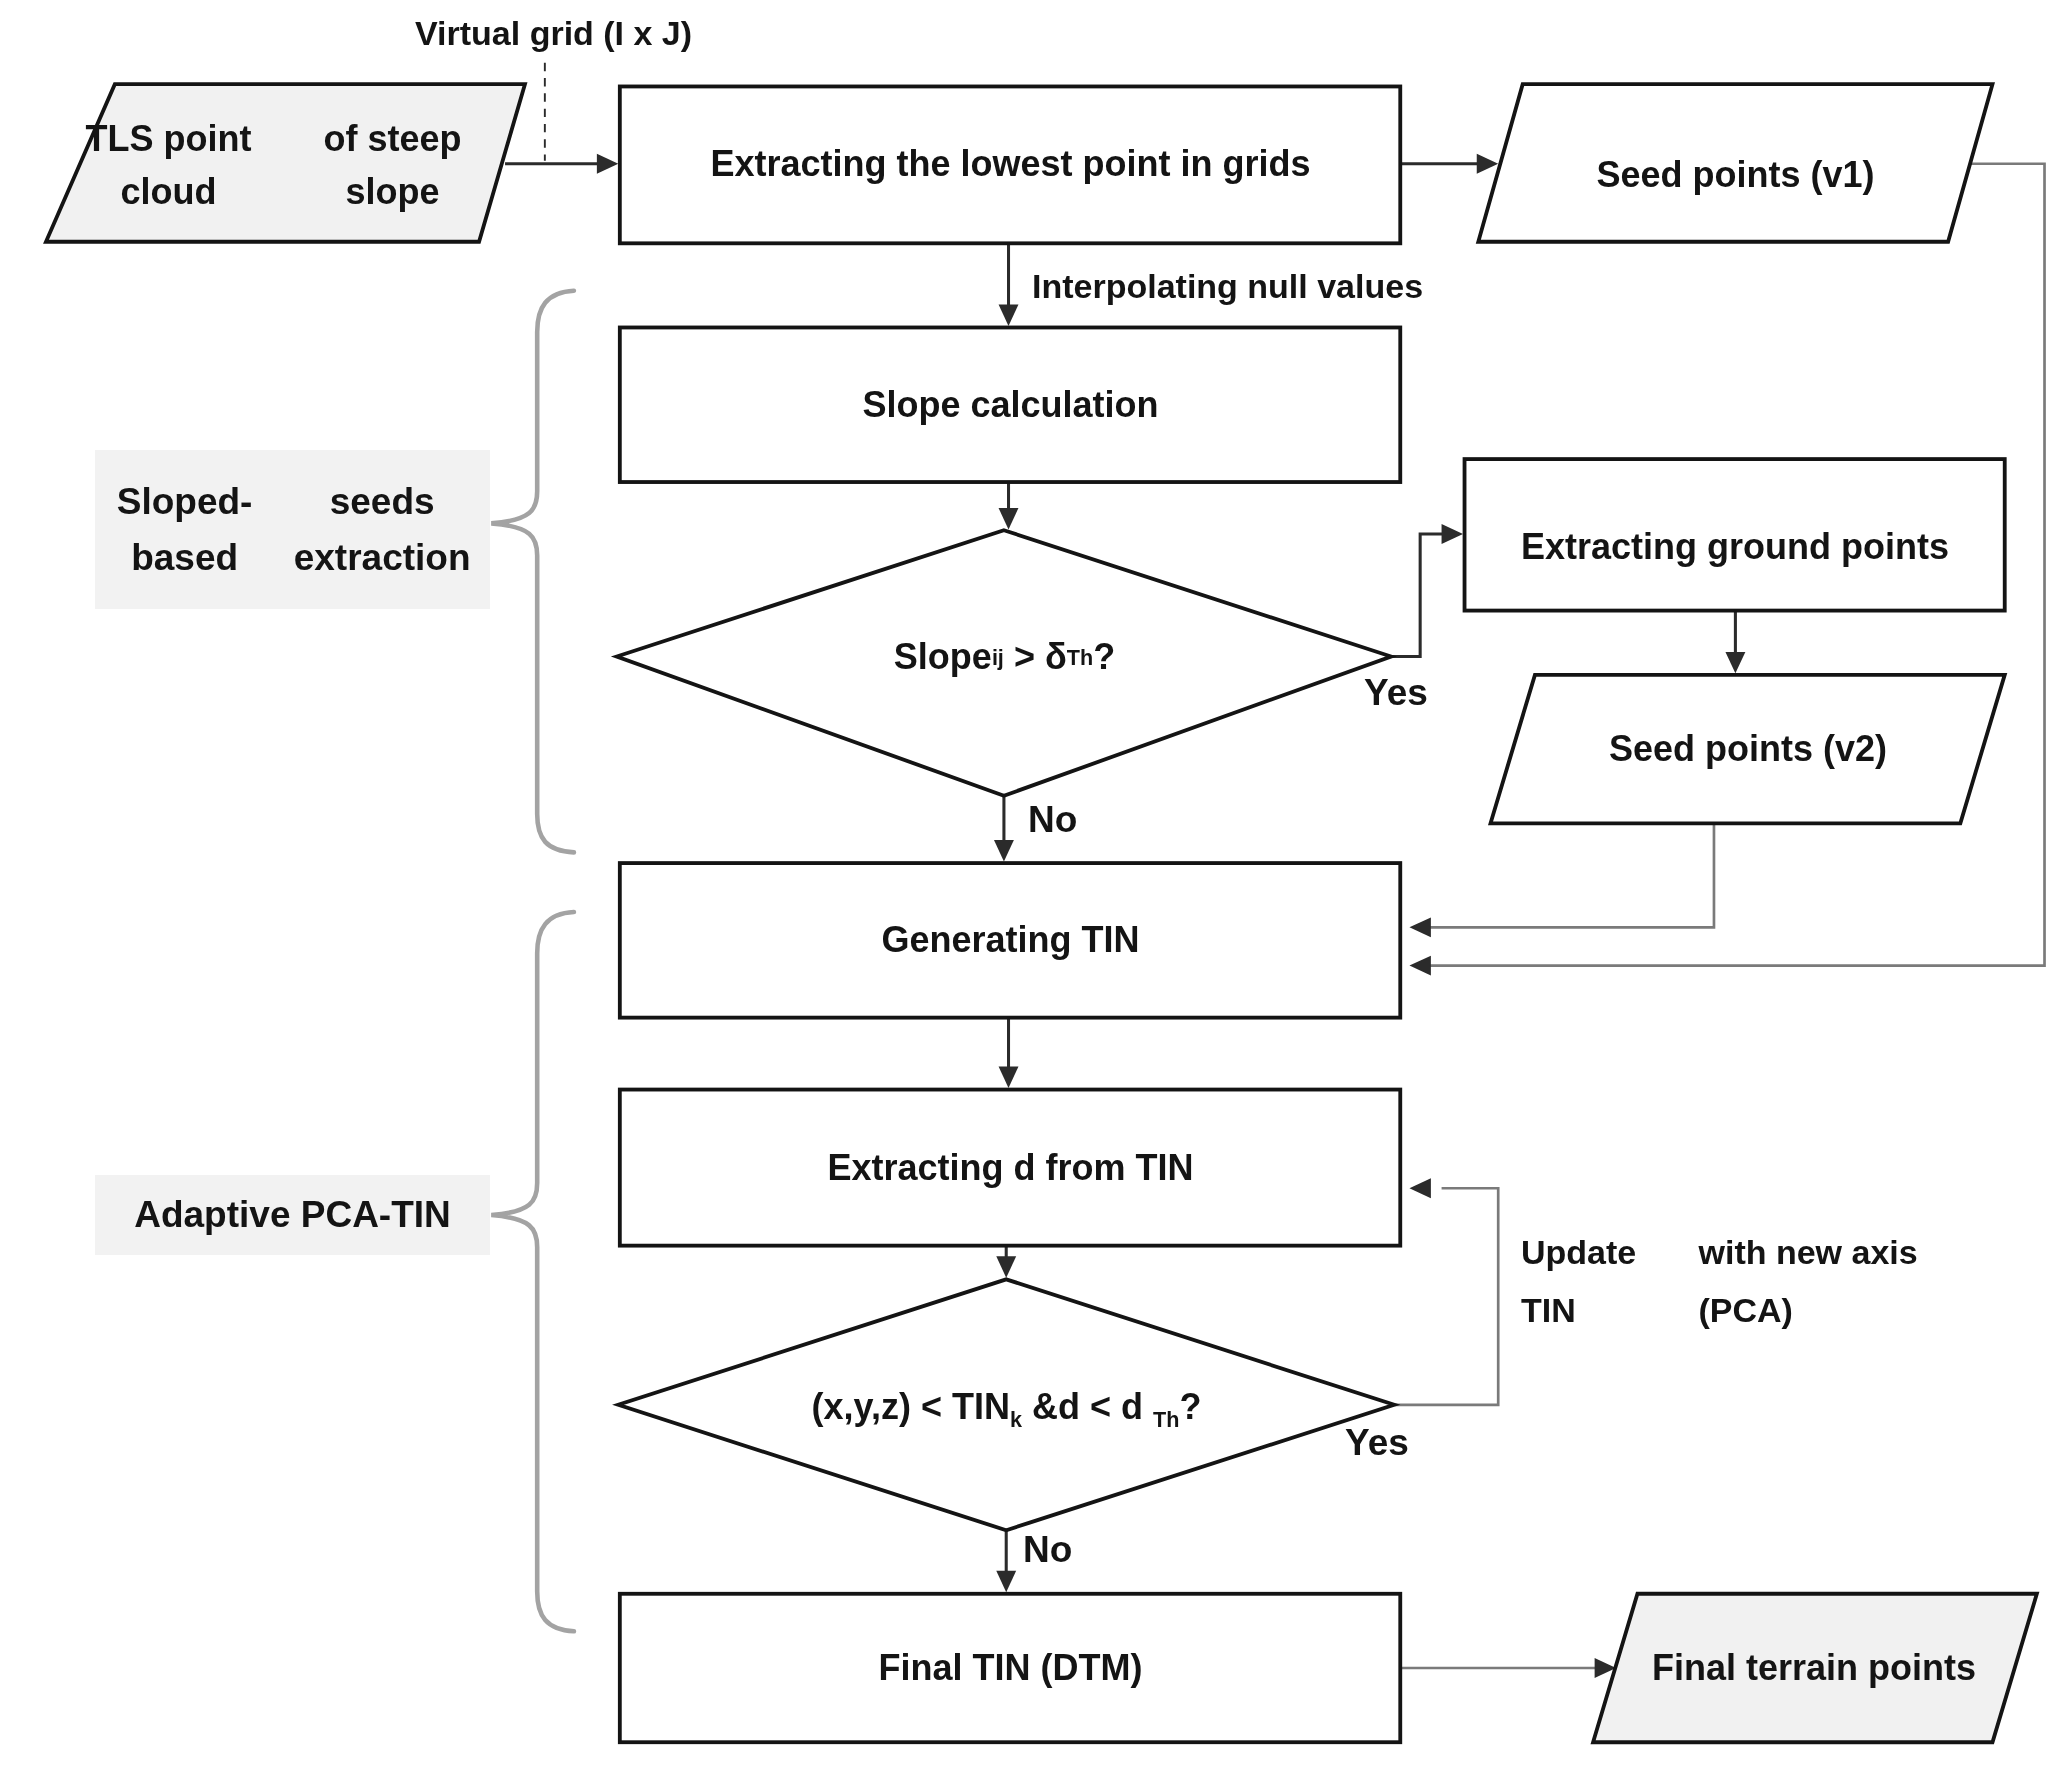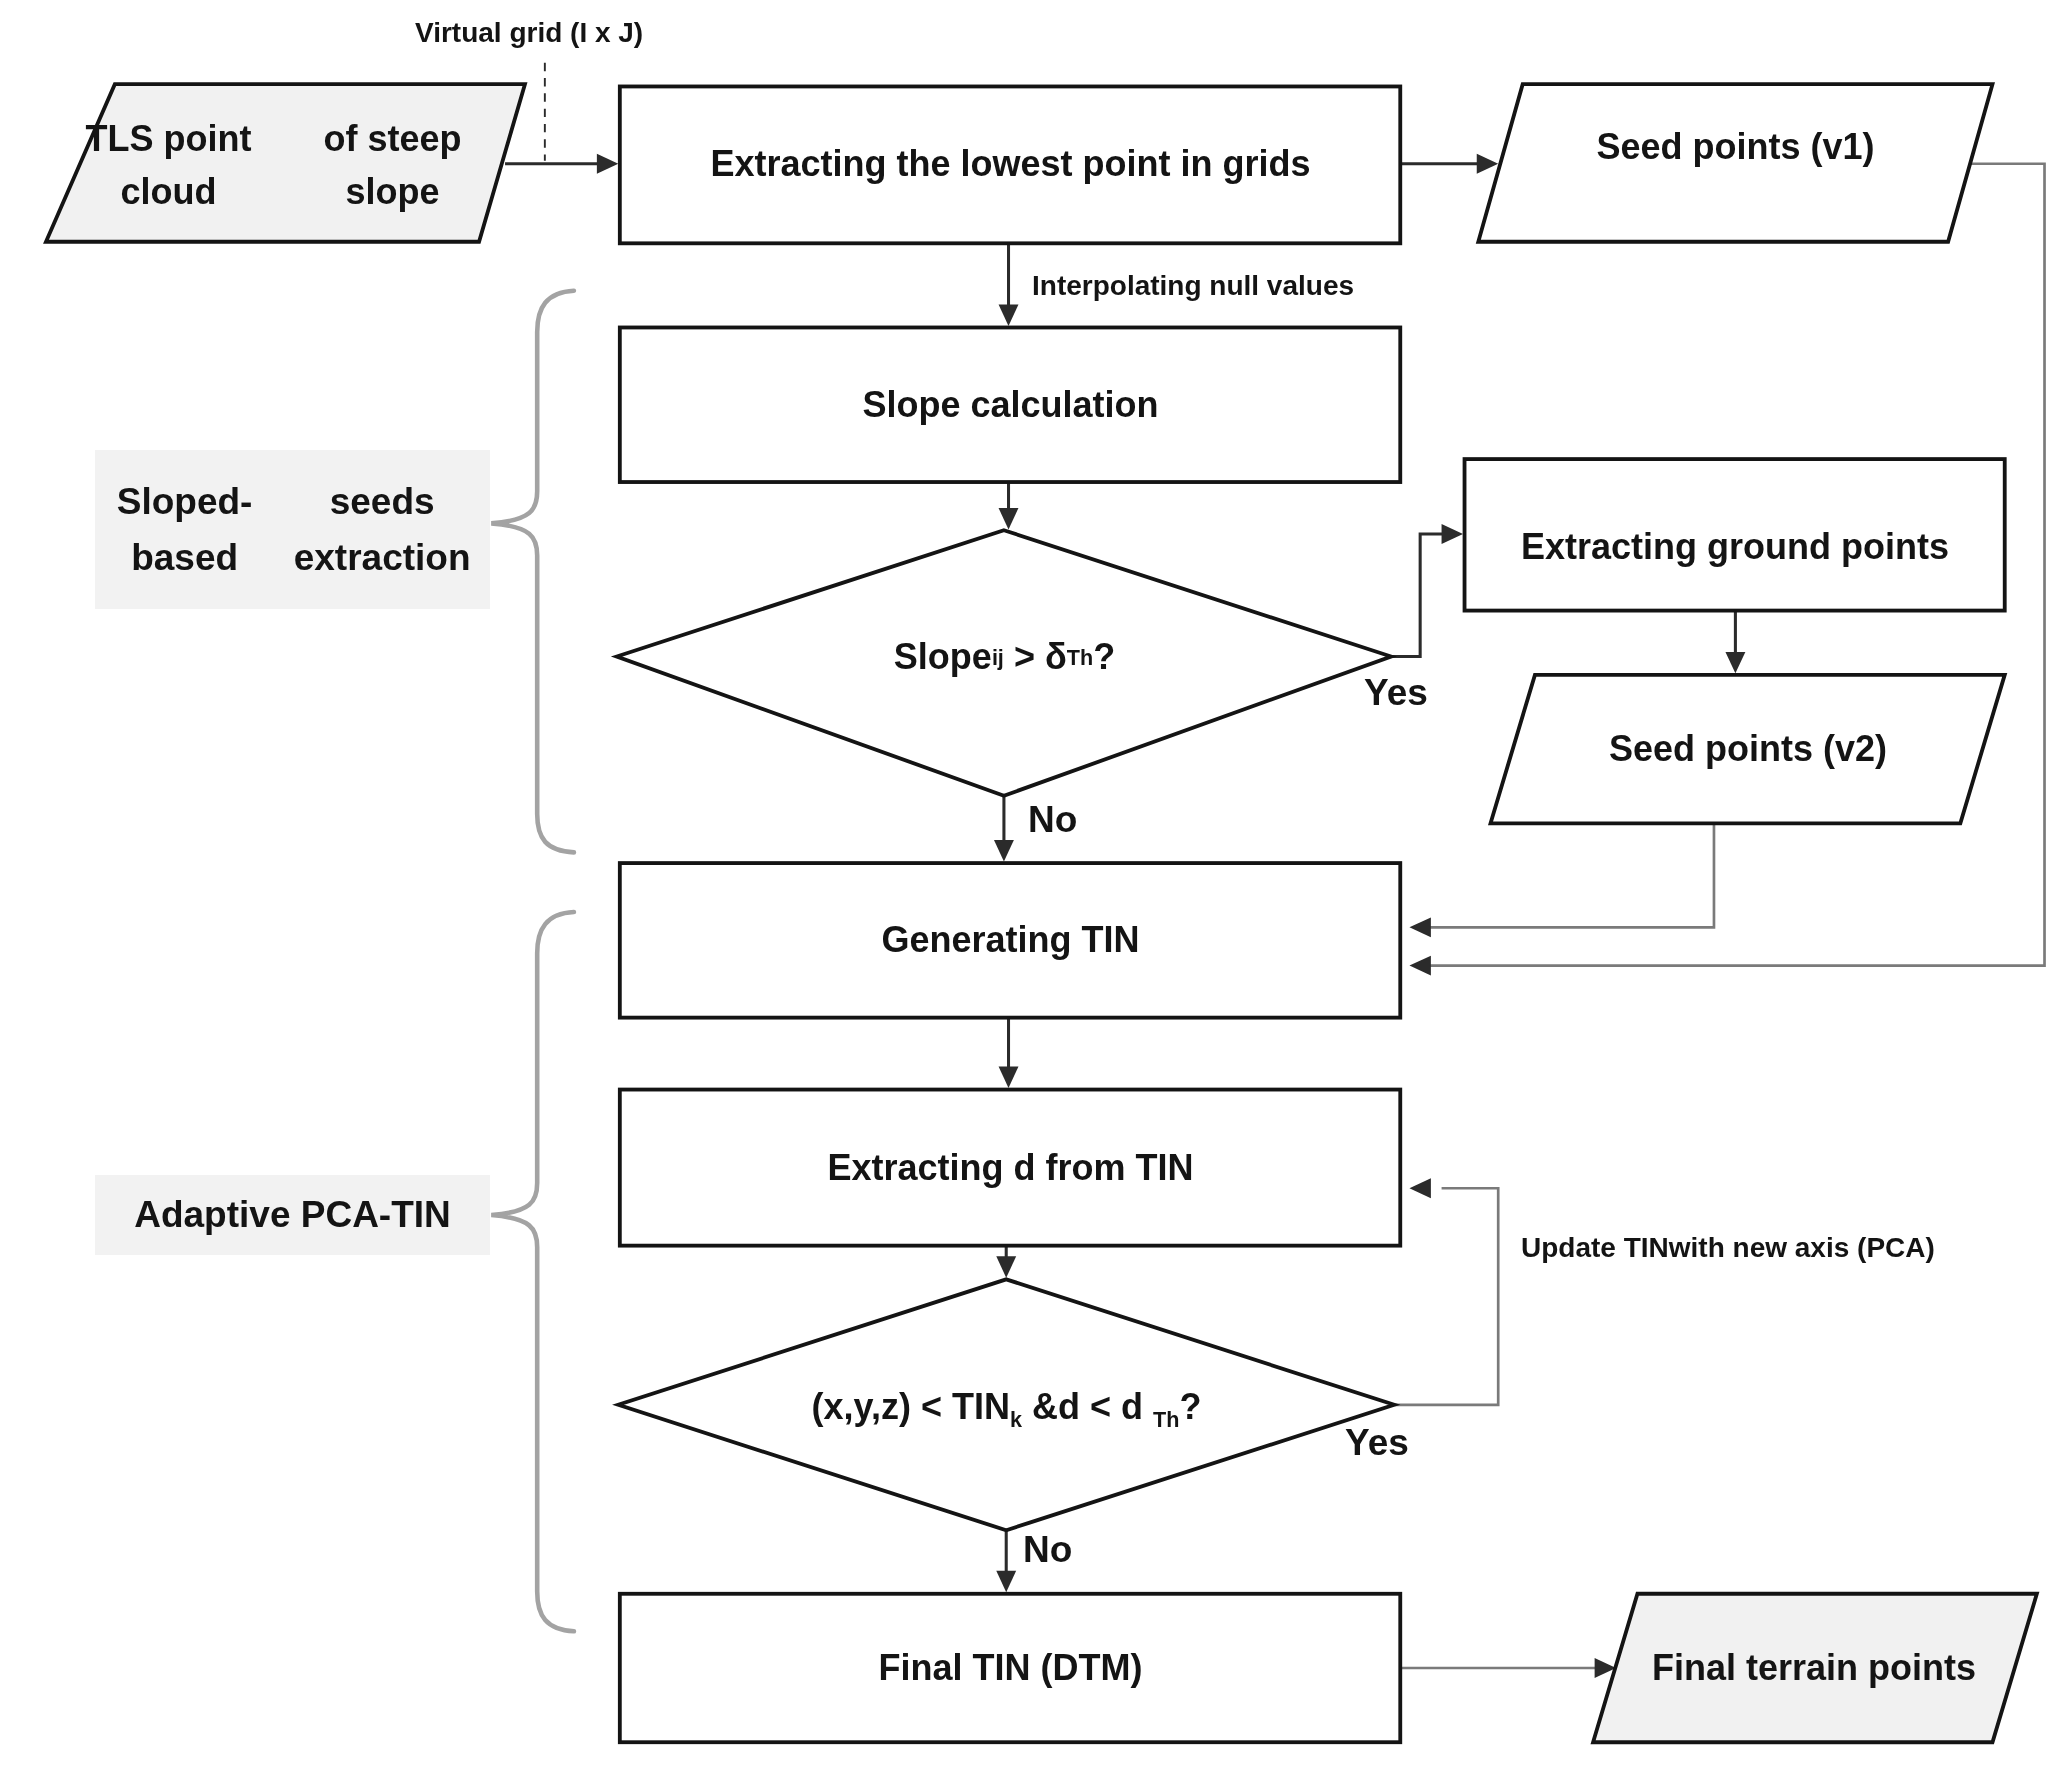--- a/index.html
+++ b/index.html
@@ -17,21 +17,21 @@
   .edge.gray{stroke:var(--line-gray);stroke-width:3.5;}
   .edge.dashed{stroke-width:2.5;stroke-dasharray:11 9;}
   .head{fill:var(--line-dark);stroke:none;}
   .brace{fill:none;stroke:var(--brace);stroke-width:6;stroke-linecap:round;}
   .txt{position:absolute;display:flex;align-items:center;justify-content:center;
     text-align:center;font-weight:bold;color:var(--text);font-size:36px;line-height:1.45;}
   .txt.col{flex-direction:row;}
   .txt.left{justify-content:flex-start;text-align:left;}
   .txt.pre{white-space:pre;}
   .txt sub{font-size:0.6em;line-height:0;}
-  .fs45{font-size:28px;} .fs48{font-size:37px;}
+  .fs45{font-size:34px;} .fs48{font-size:37px;}
   .grouplabel{background:var(--label-bg);line-height:1.5;}
 </style>
 </head>
 <body>
 
 <div class="canvas">
 
   <svg viewBox="0 0 2700 2312">
 
     <line class="edge dashed" x1="712" y1="82" x2="712" y2="210"></line>
@@ -83,21 +83,21 @@
 
   <div class="txt left fs45" style="left:415px;top:12.2px;height:43px;">Virtual grid (I x J)</div>
 
   <div class="txt col" style="left:50px;top:93px;width:448px;height:145px;">
     <span>TLS point cloud</span>
     <span>of steep slope</span>
   </div>
 
   <div class="txt" style="left:620px;top:86px;width:781px;height:157px;">Extracting the lowest point in grids</div>
 
-  <div class="txt" style="left:1481px;top:68px;width:509px;height:158px;">Seed points (v1)</div>
+  <div class="txt" style="left:1481px;top:96px;width:509px;height:158px;">Seed points (v1)</div>
 
   <div class="txt" style="left:620px;top:328px;width:781px;height:155px;">Slope calculation</div>
 
   <div class="txt left fs45" style="left:1032px;top:265px;height:43px;">Interpolating null values</div>
 
   <div class="txt pre" style="left:658px;top:627px;width:693px;height:61px;">
     <span>Slope</span><sub>ij</sub><span> &gt; δ</span><sub>Th</sub><span>?</span>
   </div>
 
   <div class="txt fs48" style="left:1364px;top:670px;height:46px;">Yes</div>

